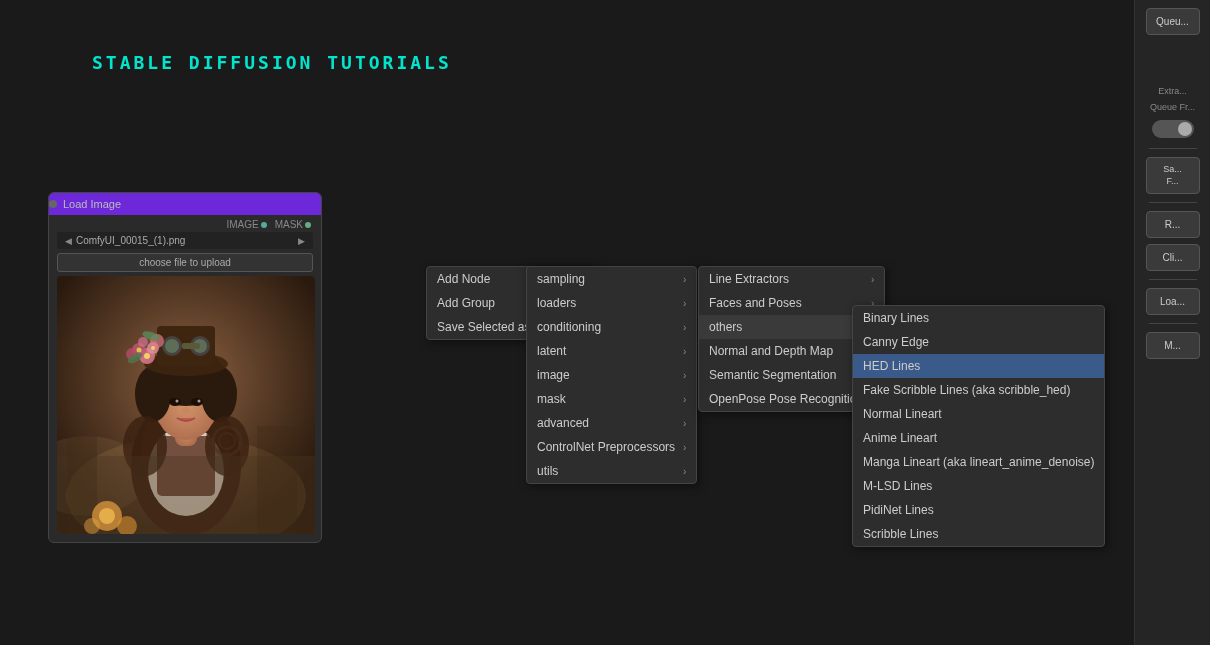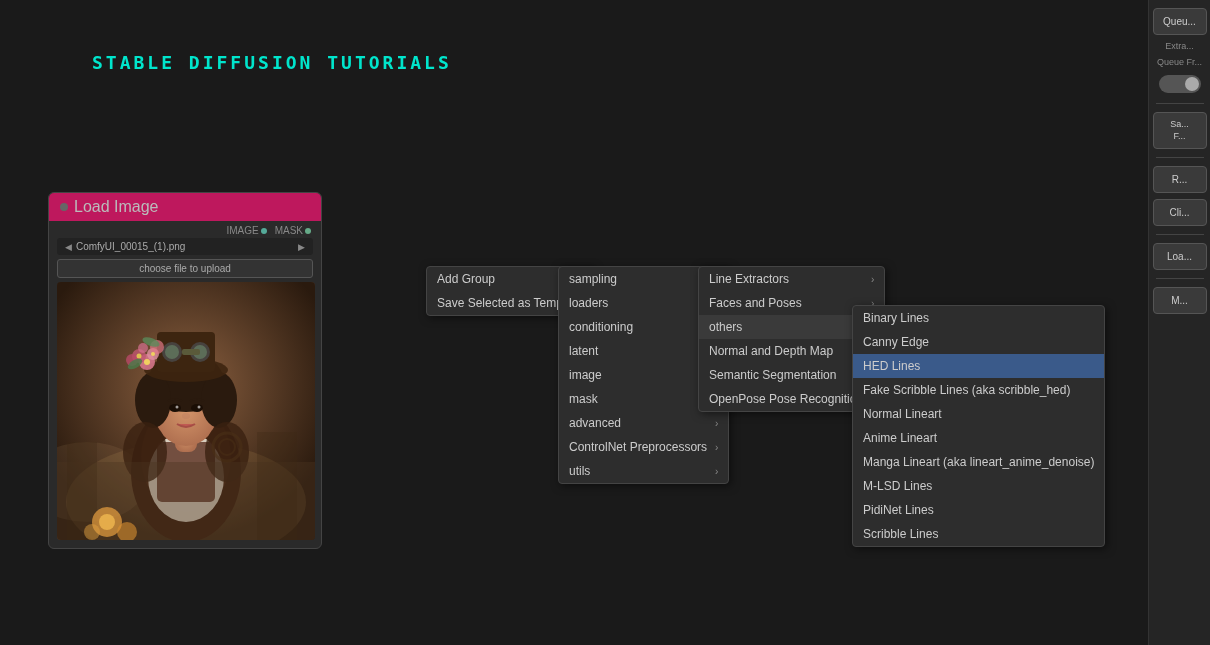--- a/index.html
+++ b/index.html
@@ -26,21 +26,21 @@
       text-transform: uppercase;
       font-family: monospace;
       margin-left: 40px;
     }
 
     
     #right-sidebar {
       position: absolute;
       top: 0;
       right: 0;
-      width: 62px;
+      width: 76px;
       height: 645px;
       background-color: #252525;
       border-left: 1px solid #333;
       display: flex;
       flex-direction: column;
       align-items: center;
       padding-top: 8px;
       gap: 6px;
     }
 
@@ -89,26 +89,26 @@
       top: 192px;
       left: 48px;
       width: 274px;
       background: #2a2a2a;
       border: 1px solid #444;
       border-radius: 6px;
       overflow: hidden;
     }
 
     .card-header {
-      background: #be185d;
-      padding: 5px 11px;
+      background: #6d28d9;
+      padding: 5px 0;
       display: flex;
       align-items: center;
       gap: 6px;
-      font-size: 16px;
+      font-size: 11px;
       color: #bbb;
     }
     .card-dot {
       width: 8px;
       height: 8px;
       border-radius: 50%;
       background: #666;
     }
 
     .card-labels {
@@ -210,41 +210,41 @@
       white-space: nowrap;
     }
     .menu-item .arrow { color: #888; font-size: 10px; margin-left: 8px; }
     .menu-item.highlighted { background: #3a3a3a; }
 
     #menu-level1 {
       left: 426px;
       top: 266px;
     }
     #menu-level2 {
-      left: 558px;
+      left: 526px;
       top: 266px;
     }
     #menu-level3 {
       left: 698px;
       top: 266px;
     }
     #menu-level4 {
       left: 852px;
       top: 266px;
       margin-top: 39px;
     }
   </style>
 </head>
 <body>
 
 <div id="app-title">STABLE DIFFUSION TUTORIALS</div>
 
 <div id="right-sidebar">
   <div class="sidebar-btn">Queu...</div>
-  <div style="font-size:9px;color:#888;text-align:left;">Extra...</div>
+  <div style="font-size:9px;color:#888;text-align:left;margin-top:45px;">Extra...</div>
   <div style="font-size:9px;color:#888;text-align:center;">Queue Fr...</div>
   <div class="sidebar-toggle"></div>
   <div class="sidebar-divider"></div>
   <div class="sidebar-btn" style="font-size:9px;">Sa...<br>F...</div>
   <div class="sidebar-divider"></div>
   <div class="sidebar-btn">R...</div>
   <div class="sidebar-btn">Cli...</div>
   <div class="sidebar-divider"></div>
   <div class="sidebar-btn">Loa...</div>
   <div class="sidebar-divider"></div>
@@ -356,20 +356,24 @@
         <circle cx="50" cy="240" r="8" fill="#f0b850" opacity="0.8"></circle>
         <circle cx="70" cy="250" r="10" fill="#d89030" opacity="0.6"></circle>
         <circle cx="35" cy="250" r="8" fill="#e0a040" opacity="0.5"></circle>
       </svg>
     </div>
   </div>
 </div>
 
 <div id="menu-level1" class="context-menu">
   <div class="menu-item">
+    <span>Add Node</span>
+    <span class="arrow">›</span>
+  </div>
+  <div class="menu-item">
     <span>Add Group</span>
   </div>
   <div class="menu-item">
     <span>Save Selected as Template</span>
   </div>
 </div>
 
 <div id="menu-level2" class="context-menu">
   <div class="menu-item">
     <span>sampling</span>

